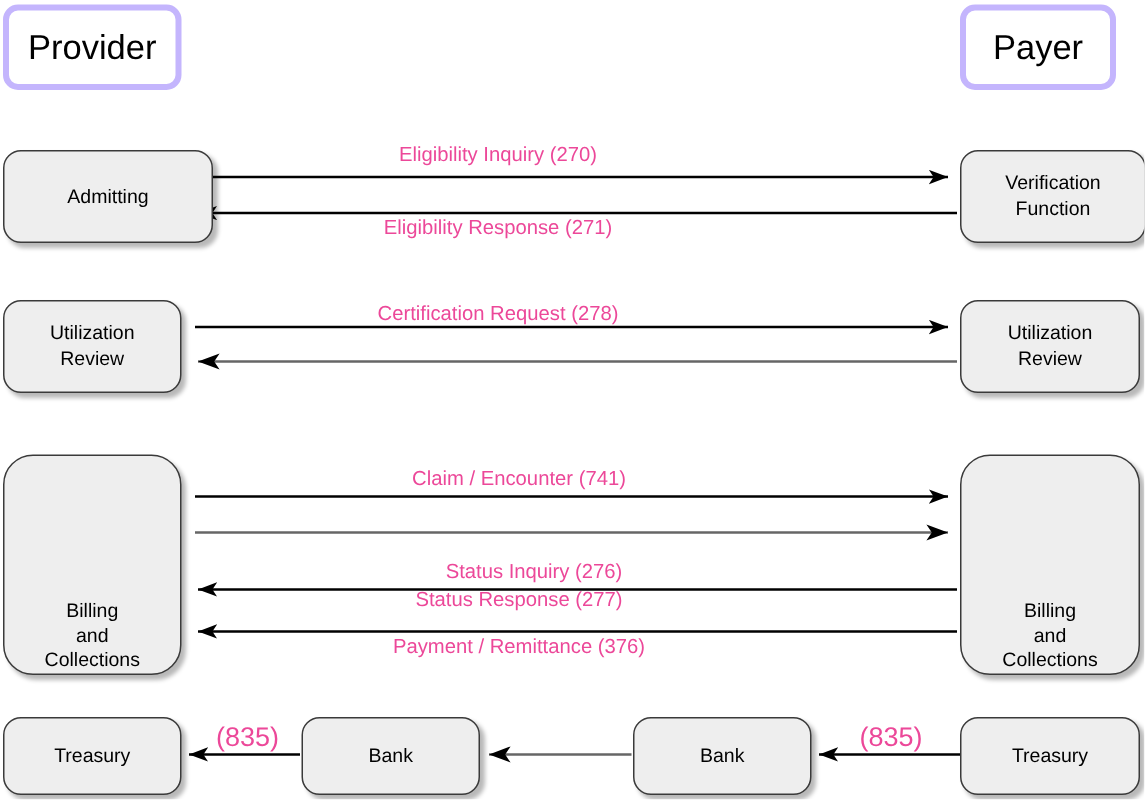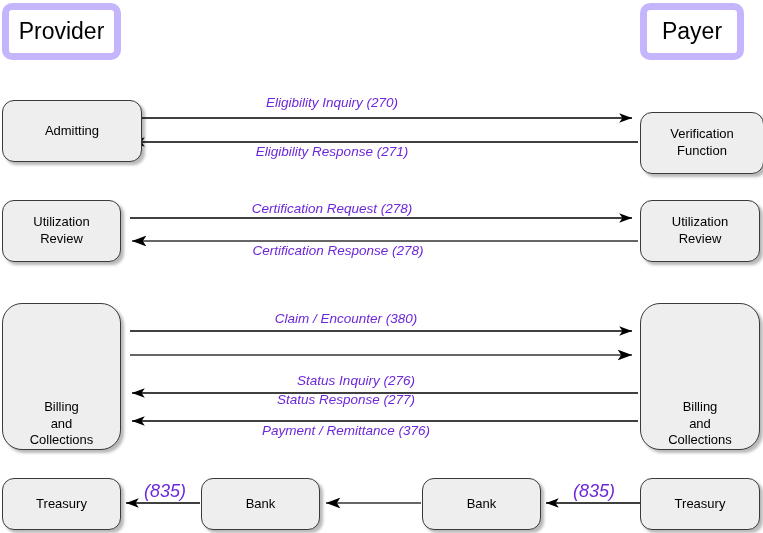--- a/index.html
+++ b/index.html
@@ -32,44 +32,43 @@
     text-align: center;
     color: #000000;
     background: #eeeeee;
     border: 1px solid #3a3a3a;
     border-radius: 12px;
     box-shadow: 3px 3px 3px rgba(0,0,0,0.28);
     line-height: 1.28;
   }
   .node.header-node {
     background: #ffffff;
-    border: 7px solid #c4b5fd;
+    border: 4px solid #c4b5fd;
     border-radius: 10px;
     box-shadow: none;
     font-size: 23px;
   }
   .node.big {
     border-radius: 20px;
     align-items: flex-end;
   }
   .node .node-text {
     display: block;
     white-space: pre-line;
     font-size: 13px;
   }
   .node.header-node .node-text {
     font-size: 23px;
   }
   .edge-label {
     position: absolute;
-    color: #6d28d9;
+    color: #ec4899;
     font-size: 13.5px;
     white-space: nowrap;
     transform: translate(-50%, 0);
-    font-style: italic;
   }
   .edge-label.small {
     font-size: 18px;
   }
 </style>
 </head>
 <body>
 
 <div id="canvas">
 
@@ -137,21 +136,21 @@
   </div>
   <div class="node big" style="left:2px; top:303px; width:119px; height:147px;">
     <span class="node-text">Billing
 and
 Collections</span>
   </div>
   <div class="node" style="left:2px; top:478px; width:119px; height:52px;">
     <span class="node-text">Treasury</span>
   </div>
 
-  <div class="node" style="left:640px; top:100px; width:124px; height:62px;margin-top:12px;">
+  <div class="node" style="left:640px; top:100px; width:124px; height:62px;">
     <span class="node-text">Verification
 Function</span>
   </div>
   <div class="node" style="left:640px; top:200px; width:120px; height:62px;">
     <span class="node-text">Utilization
 Review</span>
   </div>
   <div class="node big" style="left:640px; top:303px; width:120px; height:147px;">
     <span class="node-text">Billing
 and
@@ -165,23 +164,22 @@
     <span class="node-text">Bank</span>
   </div>
   <div class="node" style="left:422px; top:478px; width:119px; height:52px;">
     <span class="node-text">Bank</span>
   </div>
 
   <div class="edge-label" style="left:332px; top:95px;">Eligibility Inquiry (270)</div>
   <div class="edge-label" style="left:332px; top:144px;">Eligibility Response (271)</div>
 
   <div class="edge-label" style="left:332px; top:201px;">Certification Request (278)</div>
-  <div class="edge-label" style="left:338px; top:243px;">Certification Response (278)</div>
 
-  <div class="edge-label" style="left:346px; top:311px;">Claim / Encounter (380)</div>
+  <div class="edge-label" style="left:346px; top:311px;">Claim / Encounter (741)</div>
   <div class="edge-label" style="left:356px; top:357px;margin-top:16px;">Status Inquiry (276)</div>
   <div class="edge-label" style="left:346px; top:392px;">Status Response (277)</div>
   <div class="edge-label" style="left:346px; top:423px;">Payment / Remittance (376)</div>
 
   <div class="edge-label small" style="left:165px; top:481px;">(835)</div>
   <div class="edge-label small" style="left:594px; top:481px;">(835)</div>
 
 </div>
 
 </body></html>

